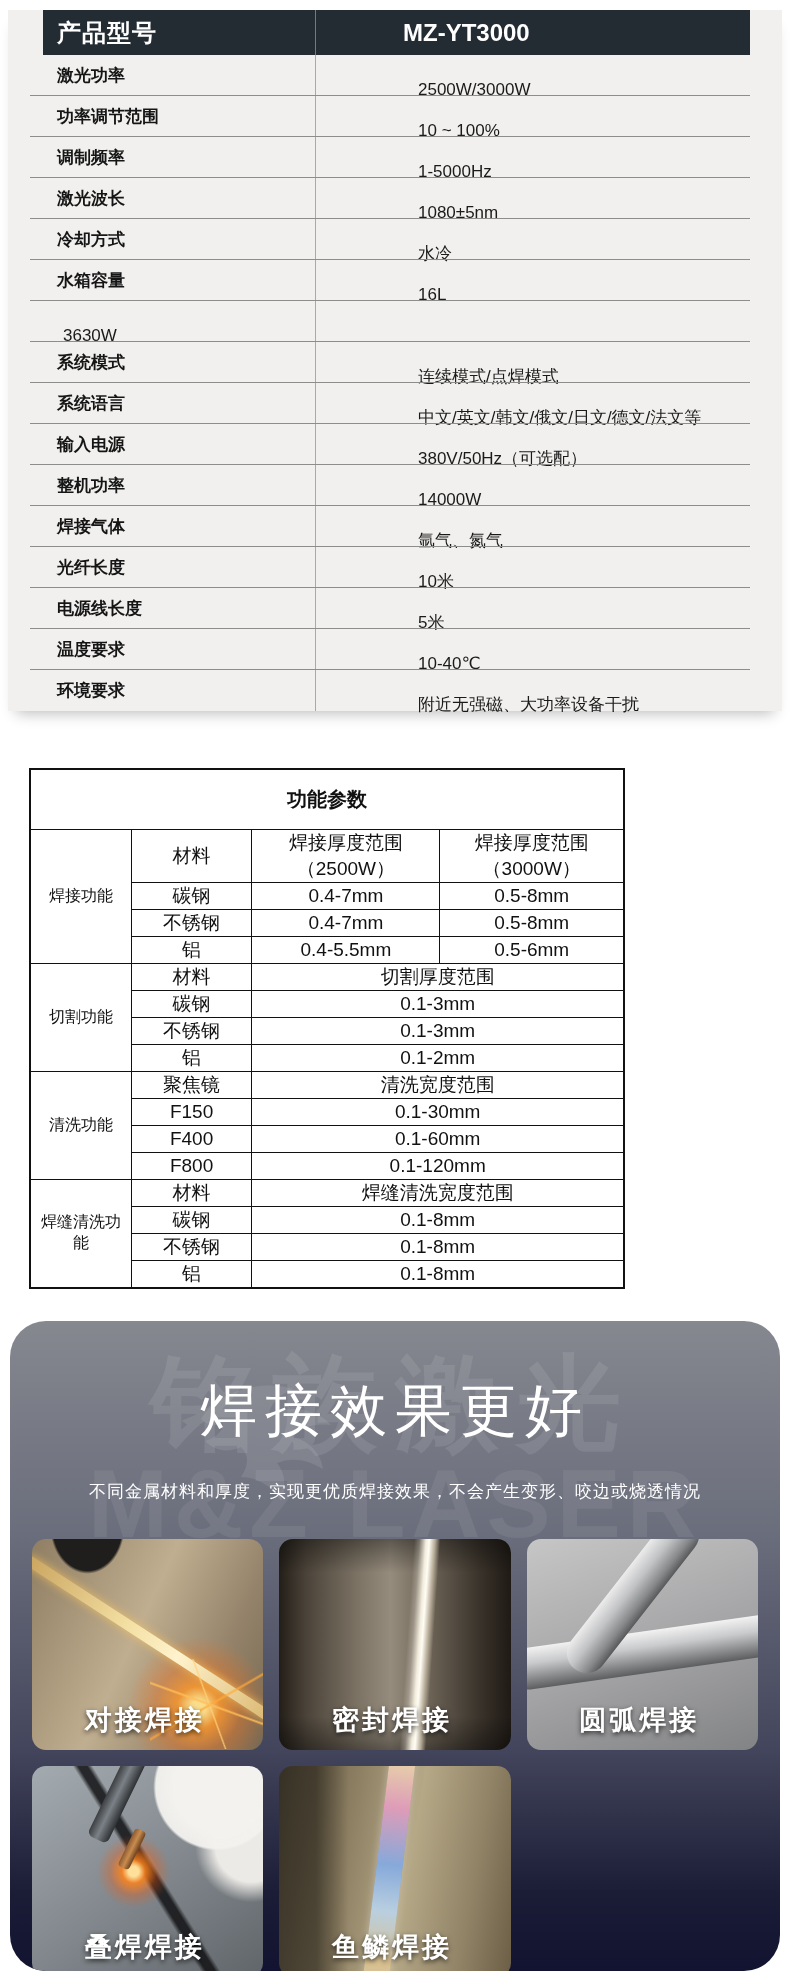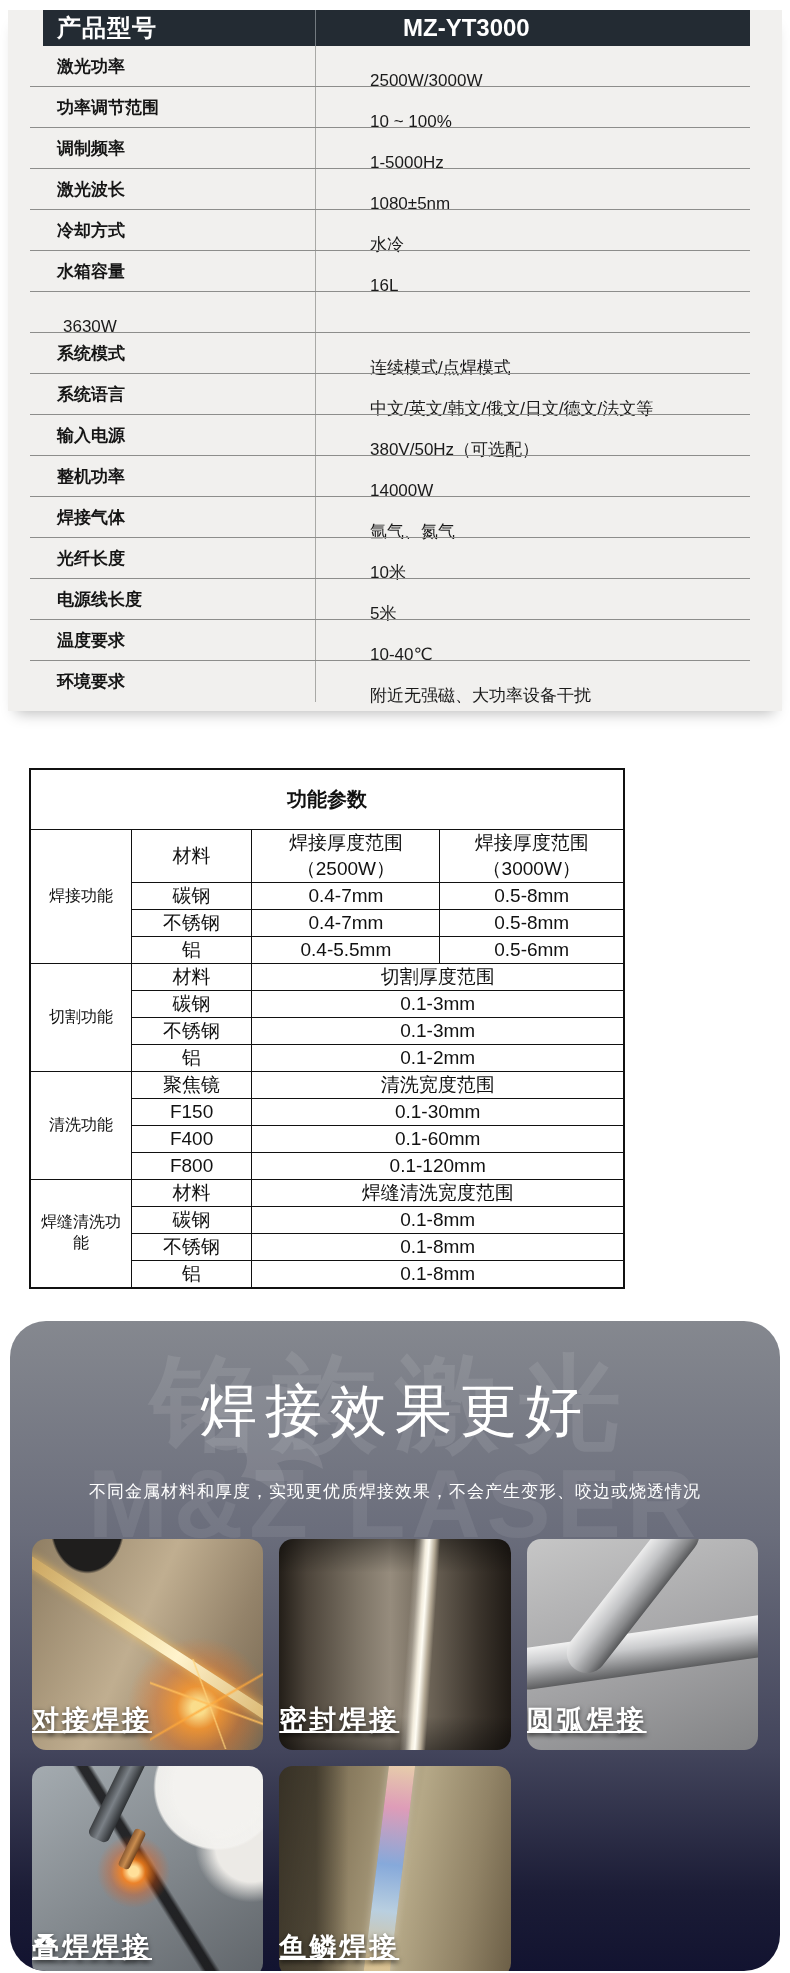--- a/index.html
+++ b/index.html
@@ -2,28 +2,28 @@
 <html><head>
 <meta charset="utf-8">
 <style>
   * { box-sizing: border-box; margin: 0; padding: 0; }
   html,body { width:790px; background:#ffffff; font-family:"Liberation Sans","DejaVu Sans",sans-serif; color:#111; }
   body { height:1973px; overflow:hidden; position:relative; }
 
   
   .spec-panel { position:relative; margin:10px 0 0 8px; width:774px; height:701px;
     background:#f1f0ee; box-shadow:0 10px 14px -8px rgba(0,0,0,.28); }
-  .spec-header { position:relative; margin-left:35px; width:707px; height:36px;
+  .spec-header { position:relative; margin-left:35px; width:707px; height:45px;
     background:#232b33; display:flex; align-items:center; }
   .spec-header::before { content:''; position:absolute; left:272px; top:0; bottom:0; width:1px; background:#737a80; }
   .spec-h-label { width:272px; padding-left:14px; color:#fff; font-size:24px; font-weight:bold; letter-spacing:1px; }
   .spec-h-value { padding-left:88px; color:#fff; font-size:24px; font-weight:bold; }
   .spec-rows { position:relative; }
   .spec-rows::before { content:''; position:absolute; left:307px; top:0; bottom:0; width:1px; background:#a9a9a6; }
-  .spec-row { position:relative; display:flex; align-items:center; height:41px; }
+  .spec-row { position:relative; display:flex; align-items:center; height:41px;gap:48px; }
   .spec-row:not(:last-child)::after { content:''; position:absolute; left:22px; right:32px; bottom:0; height:1px; background:#8d8d8b; }
   .spec-label { width:307px; padding-left:49px; font-size:17px; font-weight:bold; color:#151515; }
   .spec-value { flex:1; padding-left:55px; font-size:17px; color:#1a1a1a;margin-top:28px; }
 
   
   .func-table { margin:57px 0 0 29px; width:596px; border-collapse:collapse; border:2px solid #111; background:#fff; }
   .func-table td { border:1px solid #111; height:27px; text-align:center; vertical-align:middle; font-size:19px; color:#111; padding:0 4px; }
   .func-table td.ft-title { height:60px; font-size:20px; font-weight:bold; }
   .func-table td.ft-group { font-size:16px; }
 
@@ -32,22 +32,22 @@
     background:linear-gradient(180deg,#85888f 0%,#6b6e7c 32%,#43455c 66%,#1b1c36 88%,#121330 100%); }
   .wm-cn { position:absolute; top:14px; left:0; right:0; text-align:center; font-size:104px; font-weight:bold;
     letter-spacing:18px; color:rgba(255,255,255,.09); white-space:nowrap; }
   .wm-en { position:absolute; top:128px; left:0; right:0; text-align:center; font-size:96px; font-weight:bold;
     letter-spacing:6px; color:rgba(255,255,255,.07); white-space:nowrap; }
   .wm-dragon { position:absolute; top:40px; left:165px; opacity:.09; }
   .hero-title { position:relative; margin-top:52px; text-align:center; color:#fff; font-size:57px; font-weight:normal; letter-spacing:8px; }
   .hero-sub { position:relative; margin-top:30px; text-align:center; color:#fff; font-size:17px; letter-spacing:1px; }
   .tile-grid { position:relative; margin:36px 22px 0; display:grid; grid-template-columns:repeat(3,1fr); gap:16px; }
   .tile { position:relative; height:211px; border-radius:14px; overflow:hidden; }
-  .tile-label { position:absolute; left:0; right:6px; bottom:12px; color:#fff; font-size:27px; font-weight:bold;
-    letter-spacing:3px; text-shadow:0 2px 5px rgba(0,0,0,.7); z-index:5;text-decoration:underline; }
+  .tile-label { position:absolute; left:0; right:6px; bottom:12px; text-align:center; color:#fff; font-size:27px; font-weight:bold;
+    letter-spacing:3px; text-shadow:0 2px 5px rgba(0,0,0,.7); z-index:5; }
   .seam { position:absolute; z-index:2; }
 
   .tile-1 { background:
     radial-gradient(circle at 72% 80%, rgba(255,225,140,.95) 0 3%, rgba(255,150,40,.8) 9%, rgba(255,110,15,.35) 18%, transparent 30%),
     radial-gradient(ellipse at 24% -6%, #1f1e1d 14%, transparent 15%),
     linear-gradient(115deg,#8f7e63 0%,#c0ae90 45%,#94836a 75%,#776852 100%); }
   .tile-1 .seam { left:-30px; top:96px; width:300px; height:11px; transform:rotate(33deg);
     background:linear-gradient(90deg,#caa45f,#f3dfa2 40%,#fff3cd 60%,#d8b36a); box-shadow:0 0 10px rgba(255,200,90,.7); border-radius:6px; }
   .tile-1 .spark { position:absolute; left:118px; top:120px; width:120px; height:90px; z-index:3;
     background:

